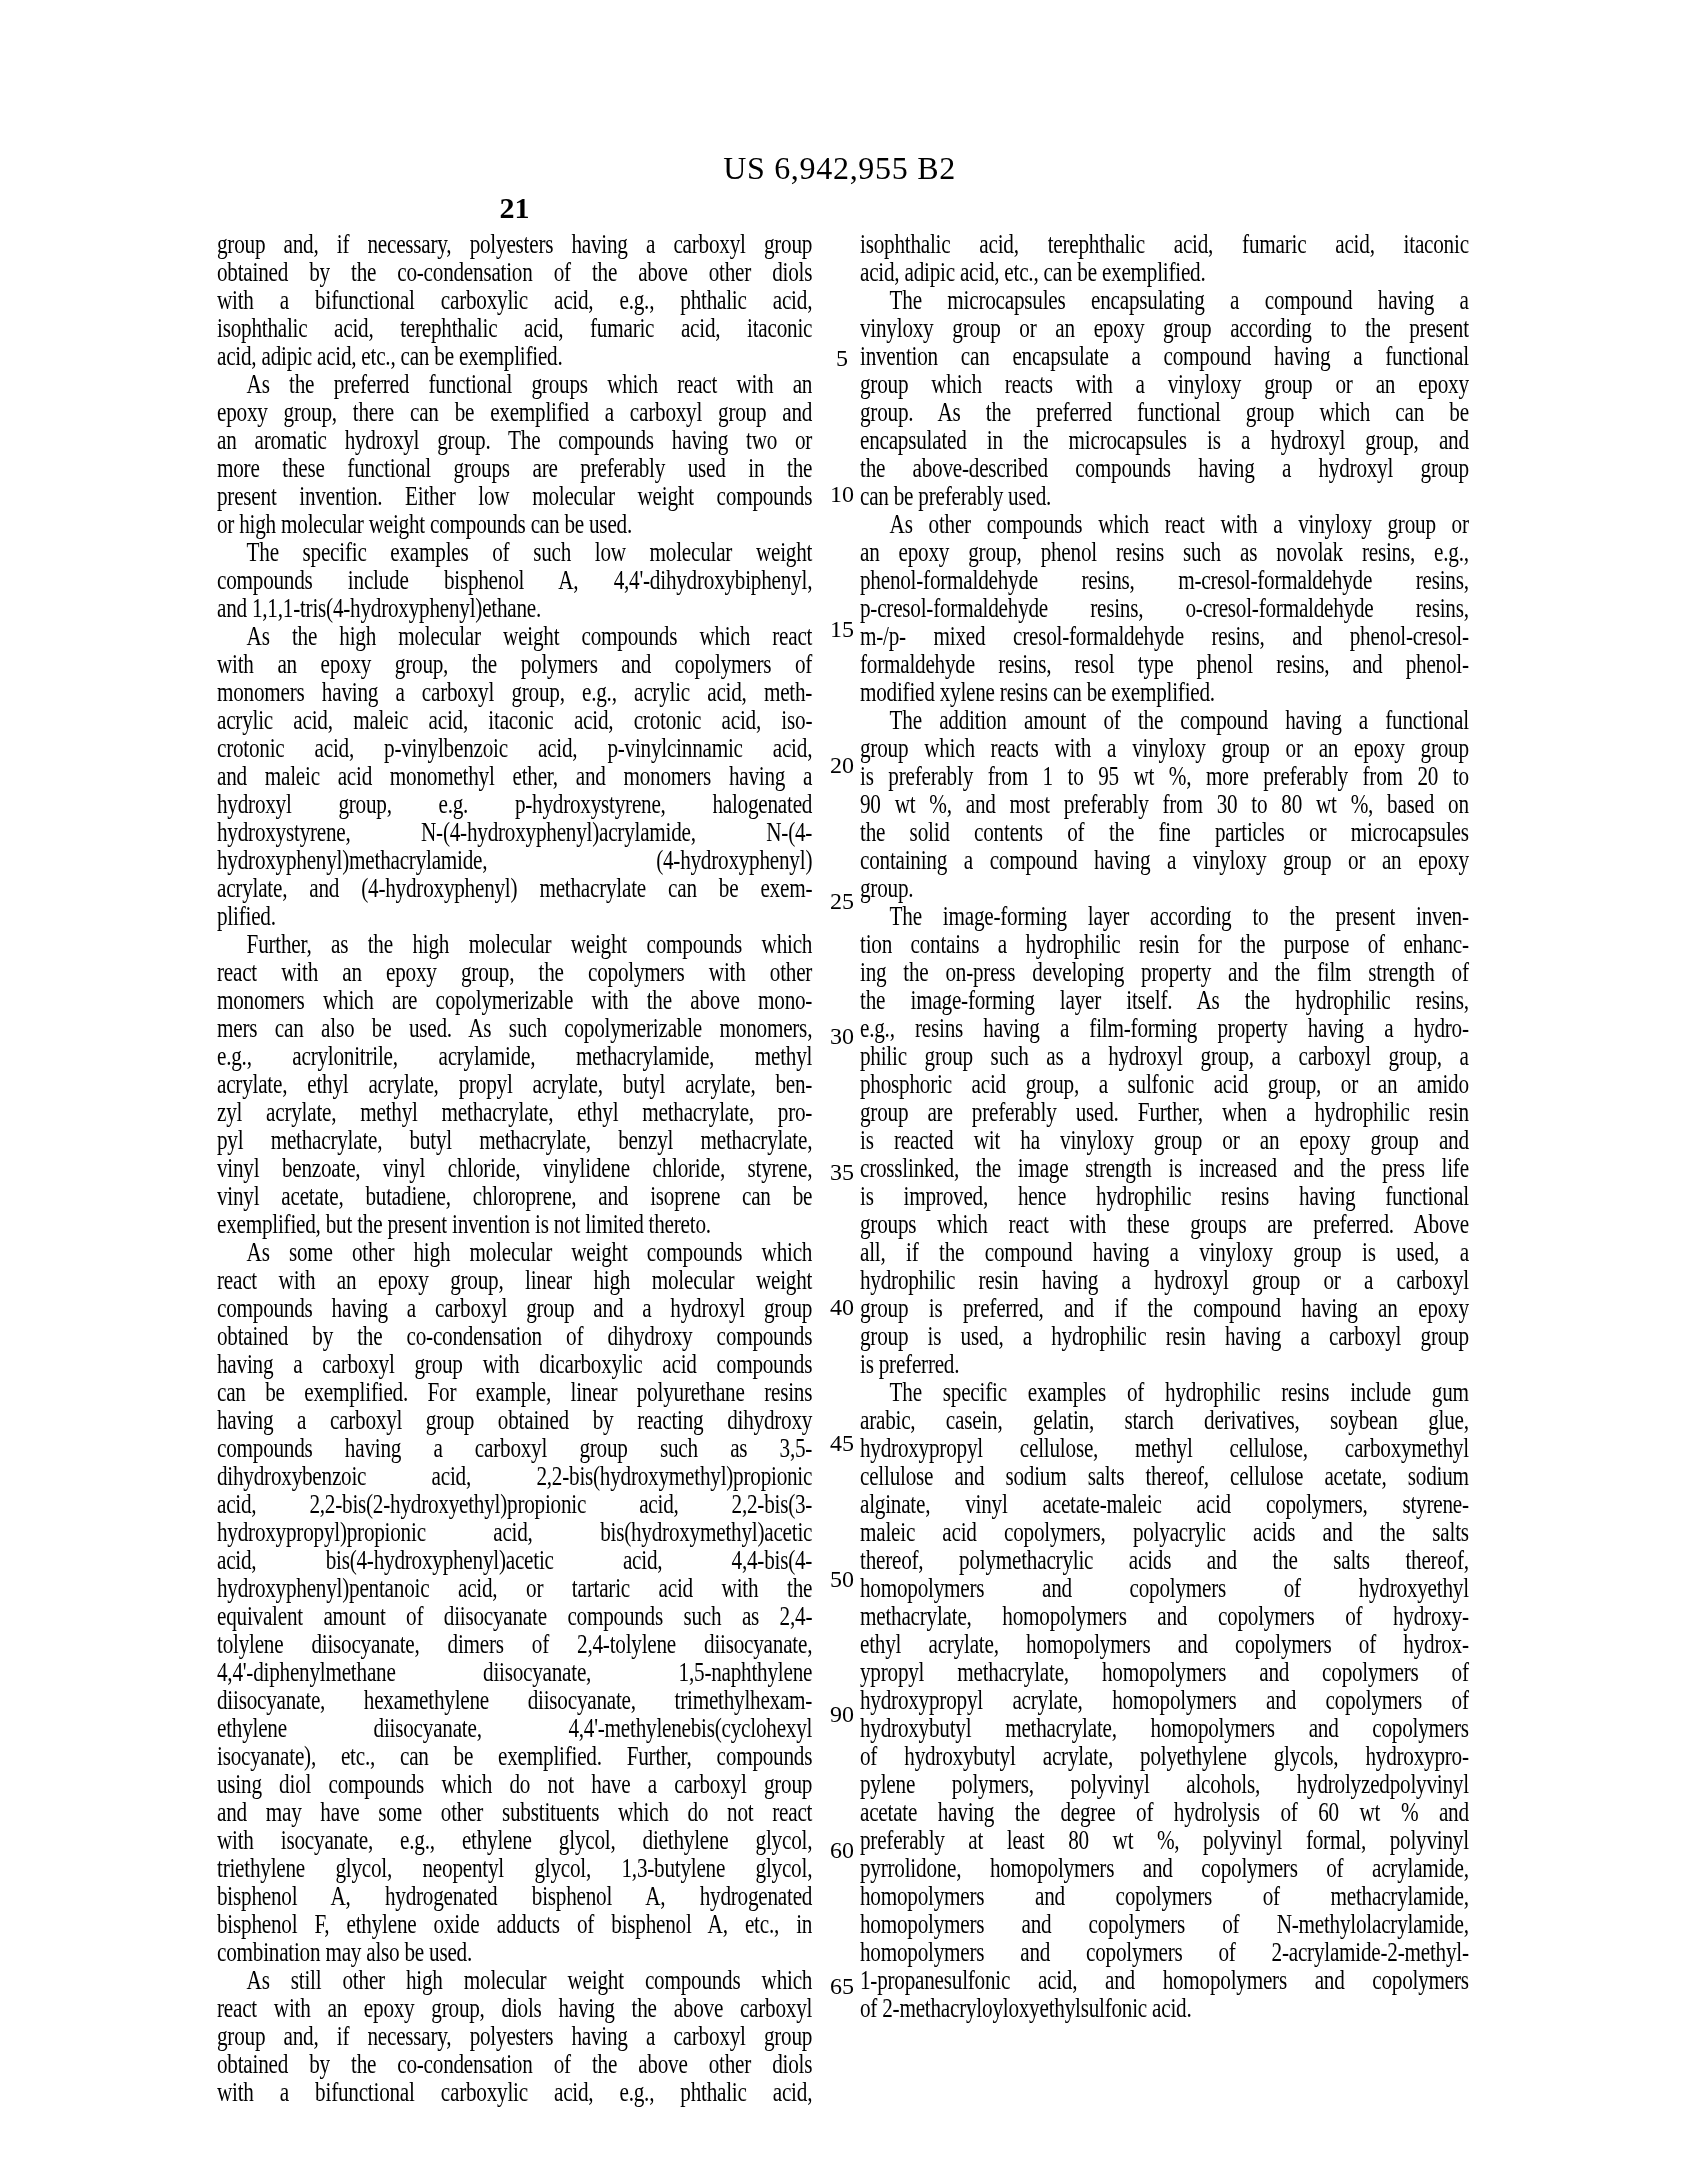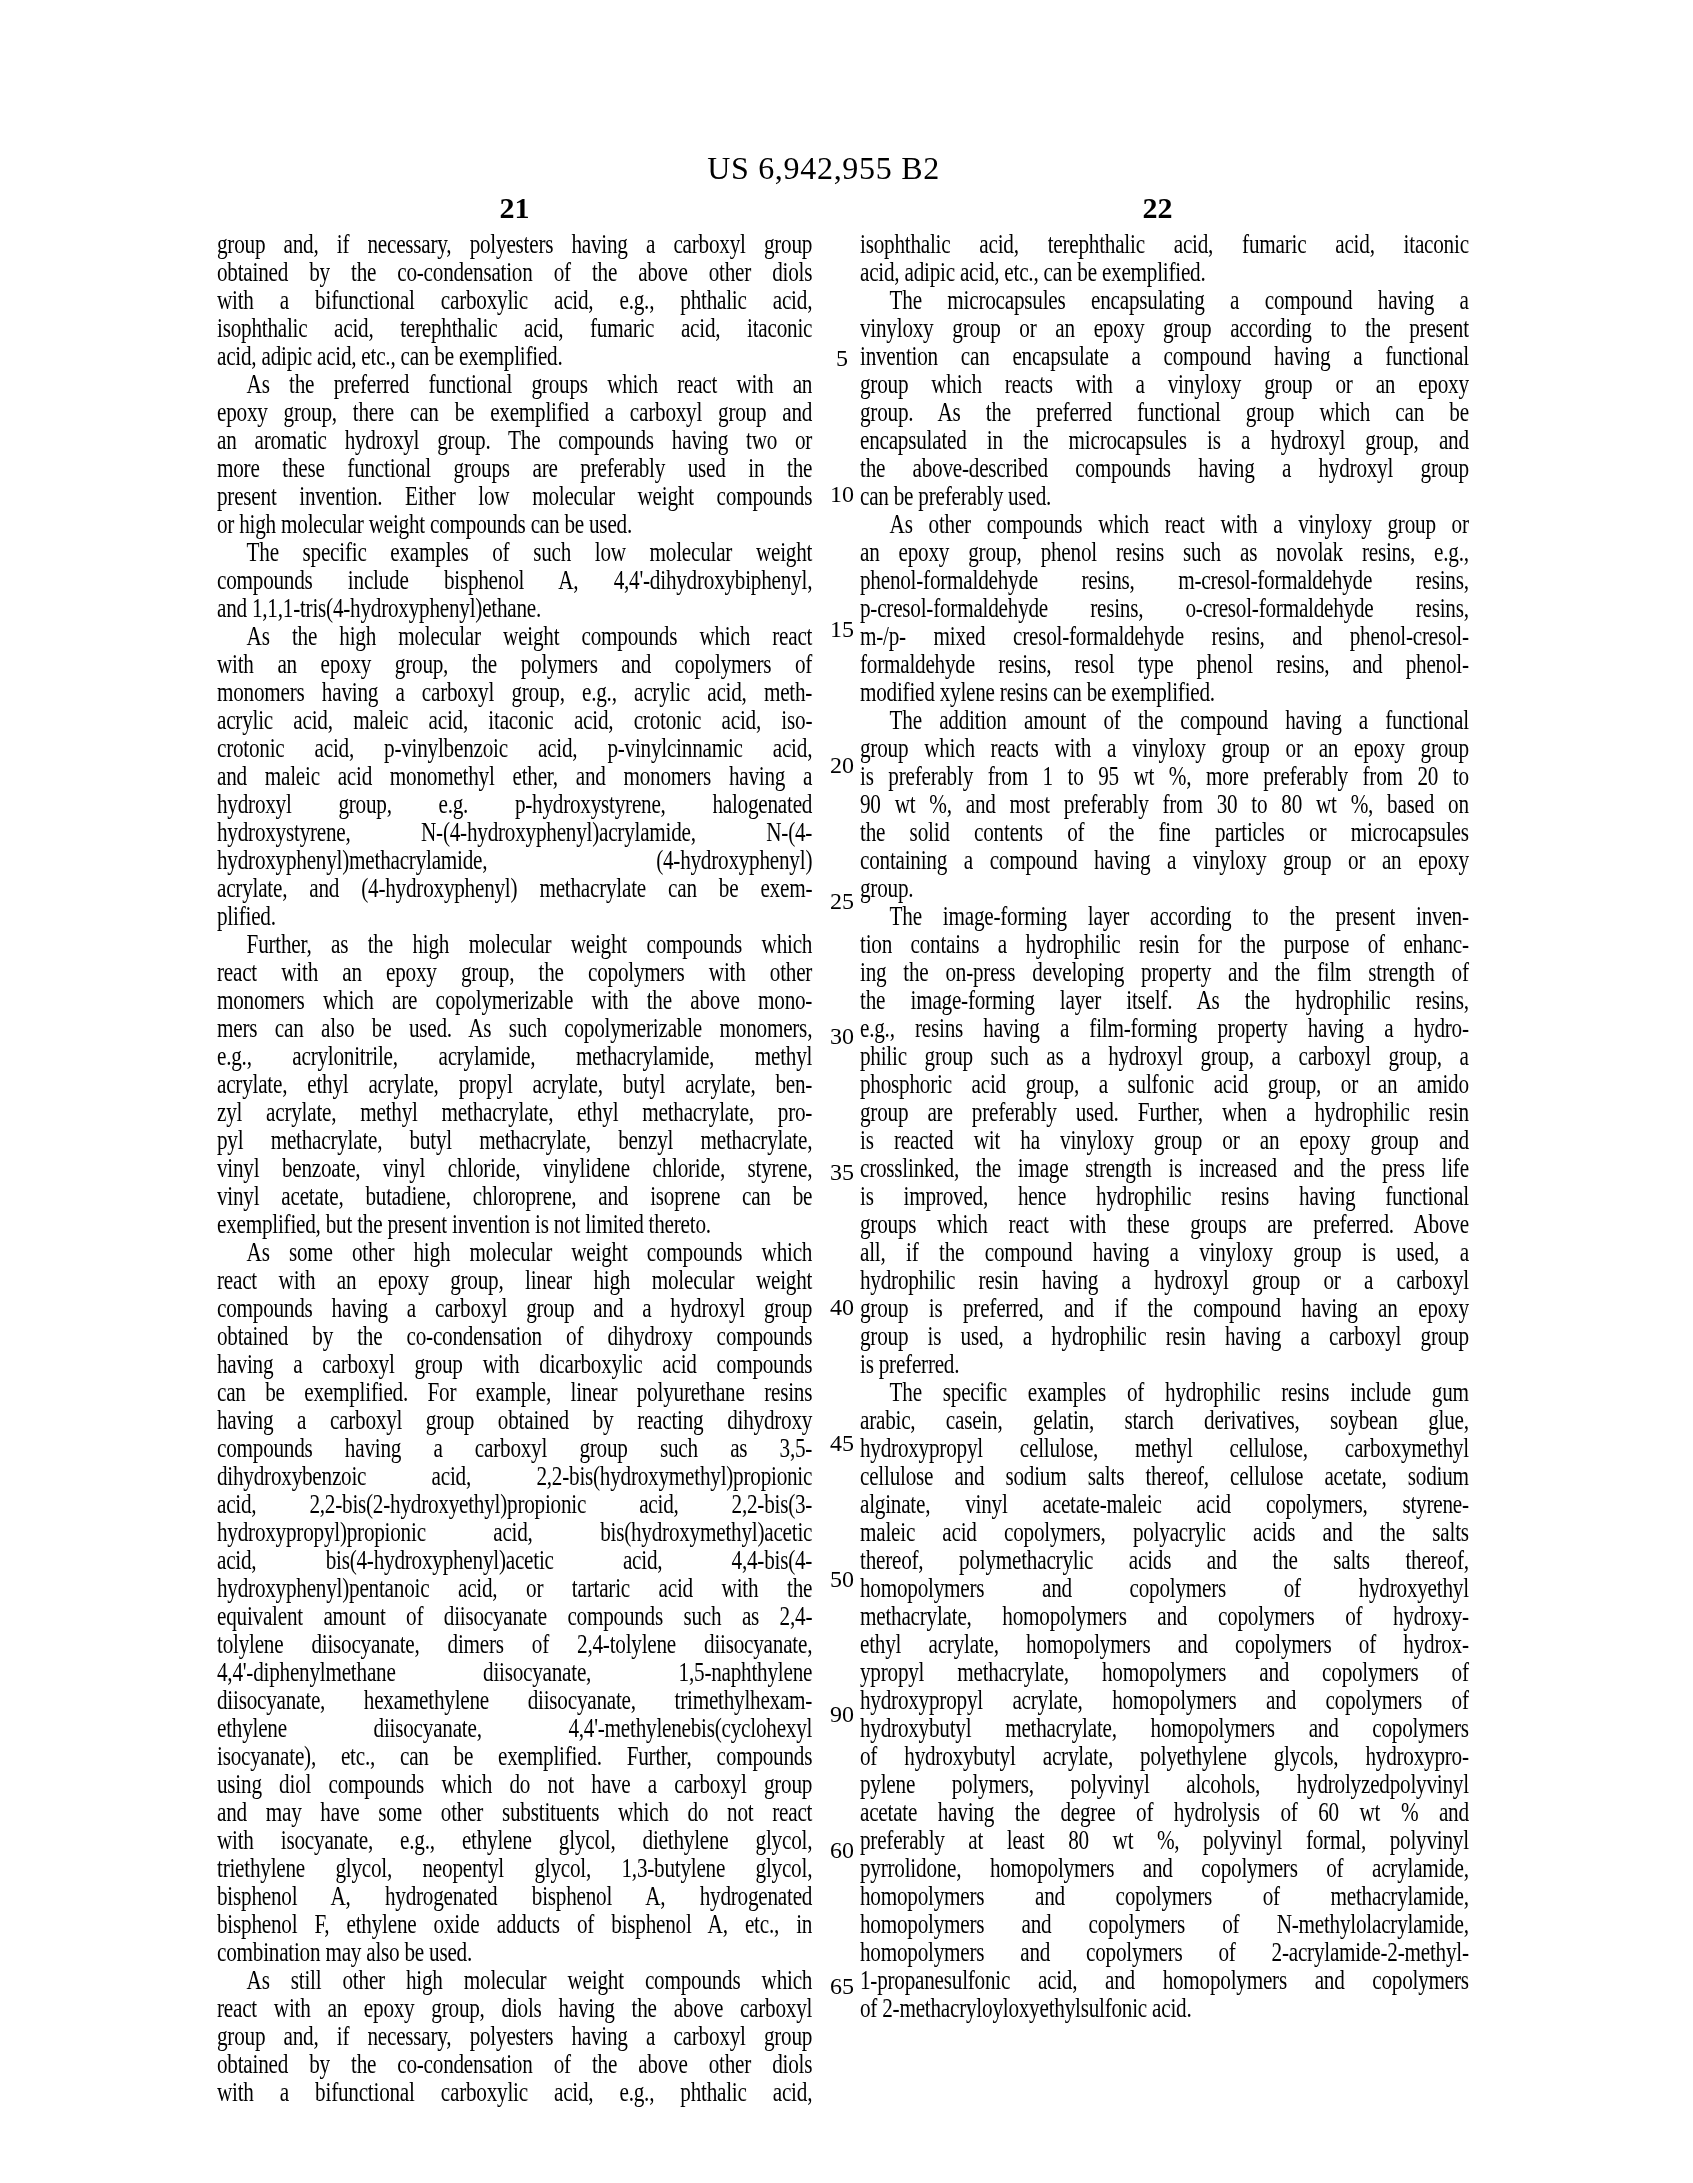--- a/index.html
+++ b/index.html
@@ -8,21 +8,21 @@
     width: 1694px;
     height: 2183px;
     background: #ffffff;
     font-family: "Liberation Serif", serif;
     color: #000000;
     overflow: hidden;
   }
   .patent-number {
     position: absolute;
     top: 150px;
-    left: 0;
+    left: 16px;
     width: 1647px;
     text-align: center;
     font-size: 32px;
     letter-spacing: 0.7px;
   }
   .col-head {
     position: absolute;
     top: 191px;
     font-weight: bold;
     font-size: 30px;
@@ -61,21 +61,20 @@
     line-height: 28px;
     font-family: "Liberation Serif", serif;
   }
 </style>
 </head>
 <body>
 
 <div class="page">
   <div class="patent-number">US 6,942,955 B2</div>
   <div class="col-head left">21</div>
-  <div class="col-head right">22</div>
   <div class="column left-col">
       <div class="para">
         <div class="line">group and, if necessary, polyesters having a carboxyl group</div>
         <div class="line">obtained by the co-condensation of the above other diols</div>
         <div class="line">with a bifunctional carboxylic acid, e.g., phthalic acid,</div>
         <div class="line">isophthalic acid, terephthalic acid, fumaric acid, itaconic</div>
         <div class="line last">acid, adipic acid, etc., can be exemplified.</div>
       </div>
       <div class="para">
         <div class="line indent">As the preferred functional groups which react with an</div>

